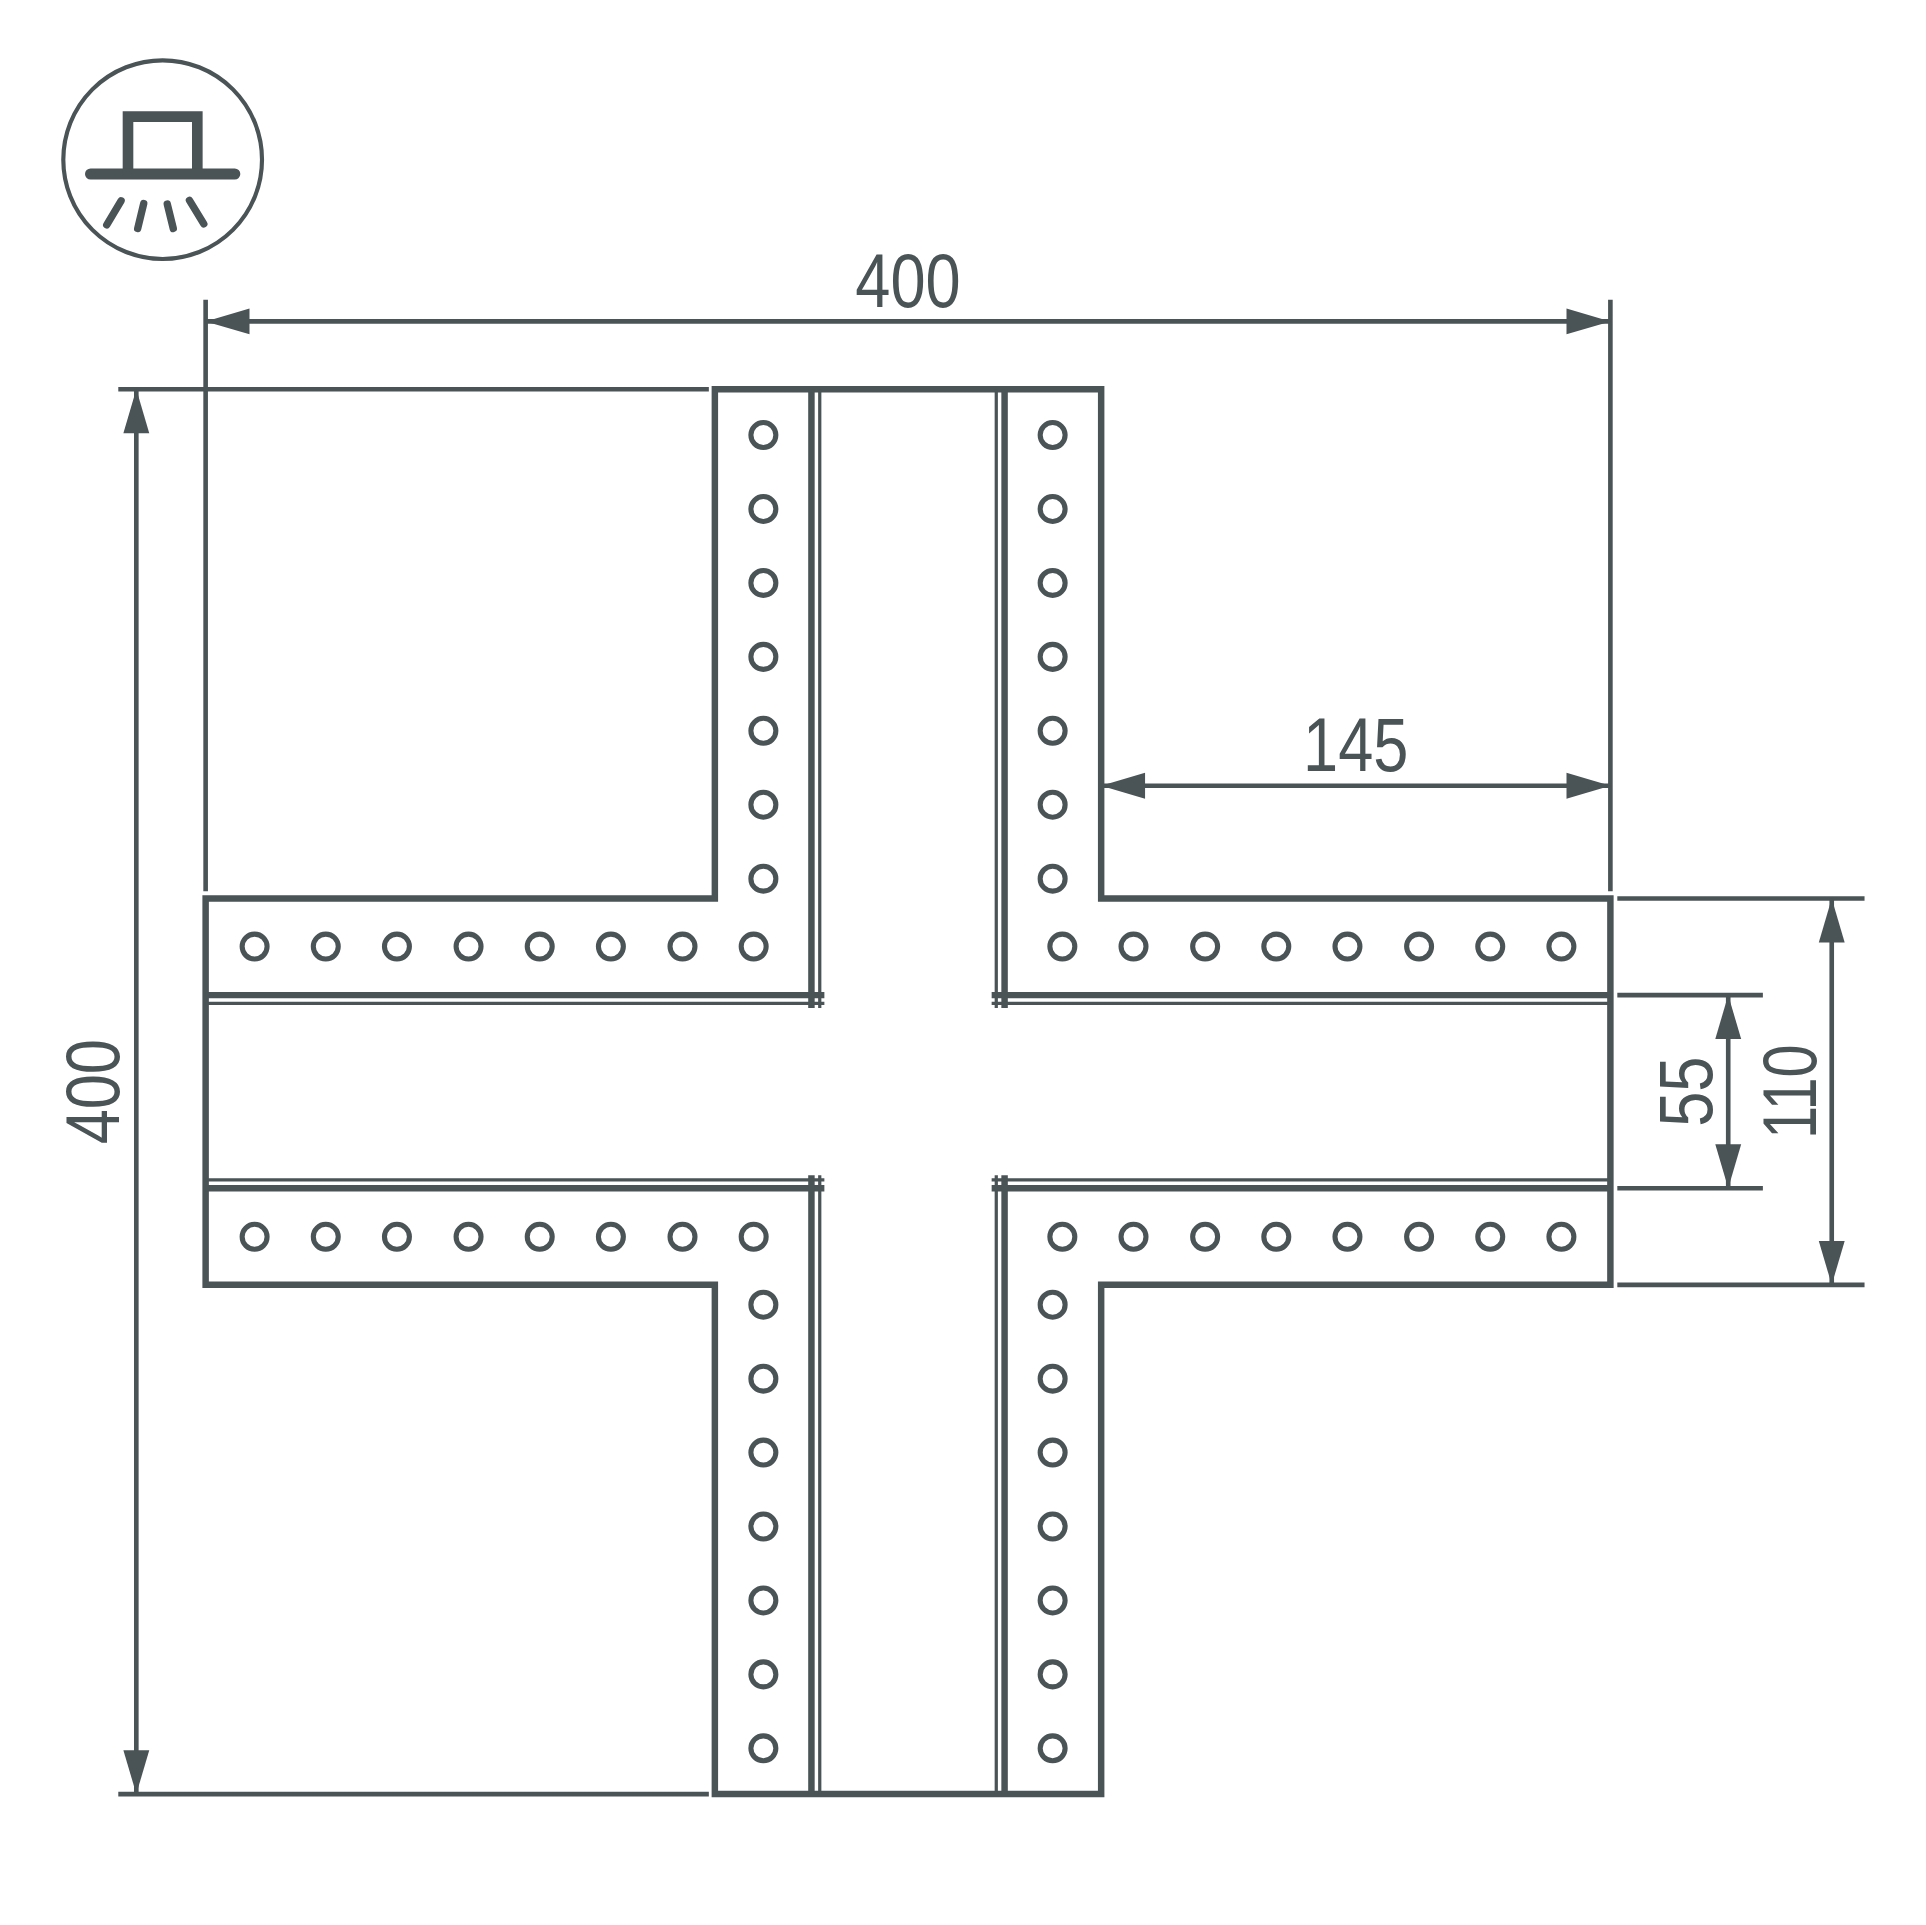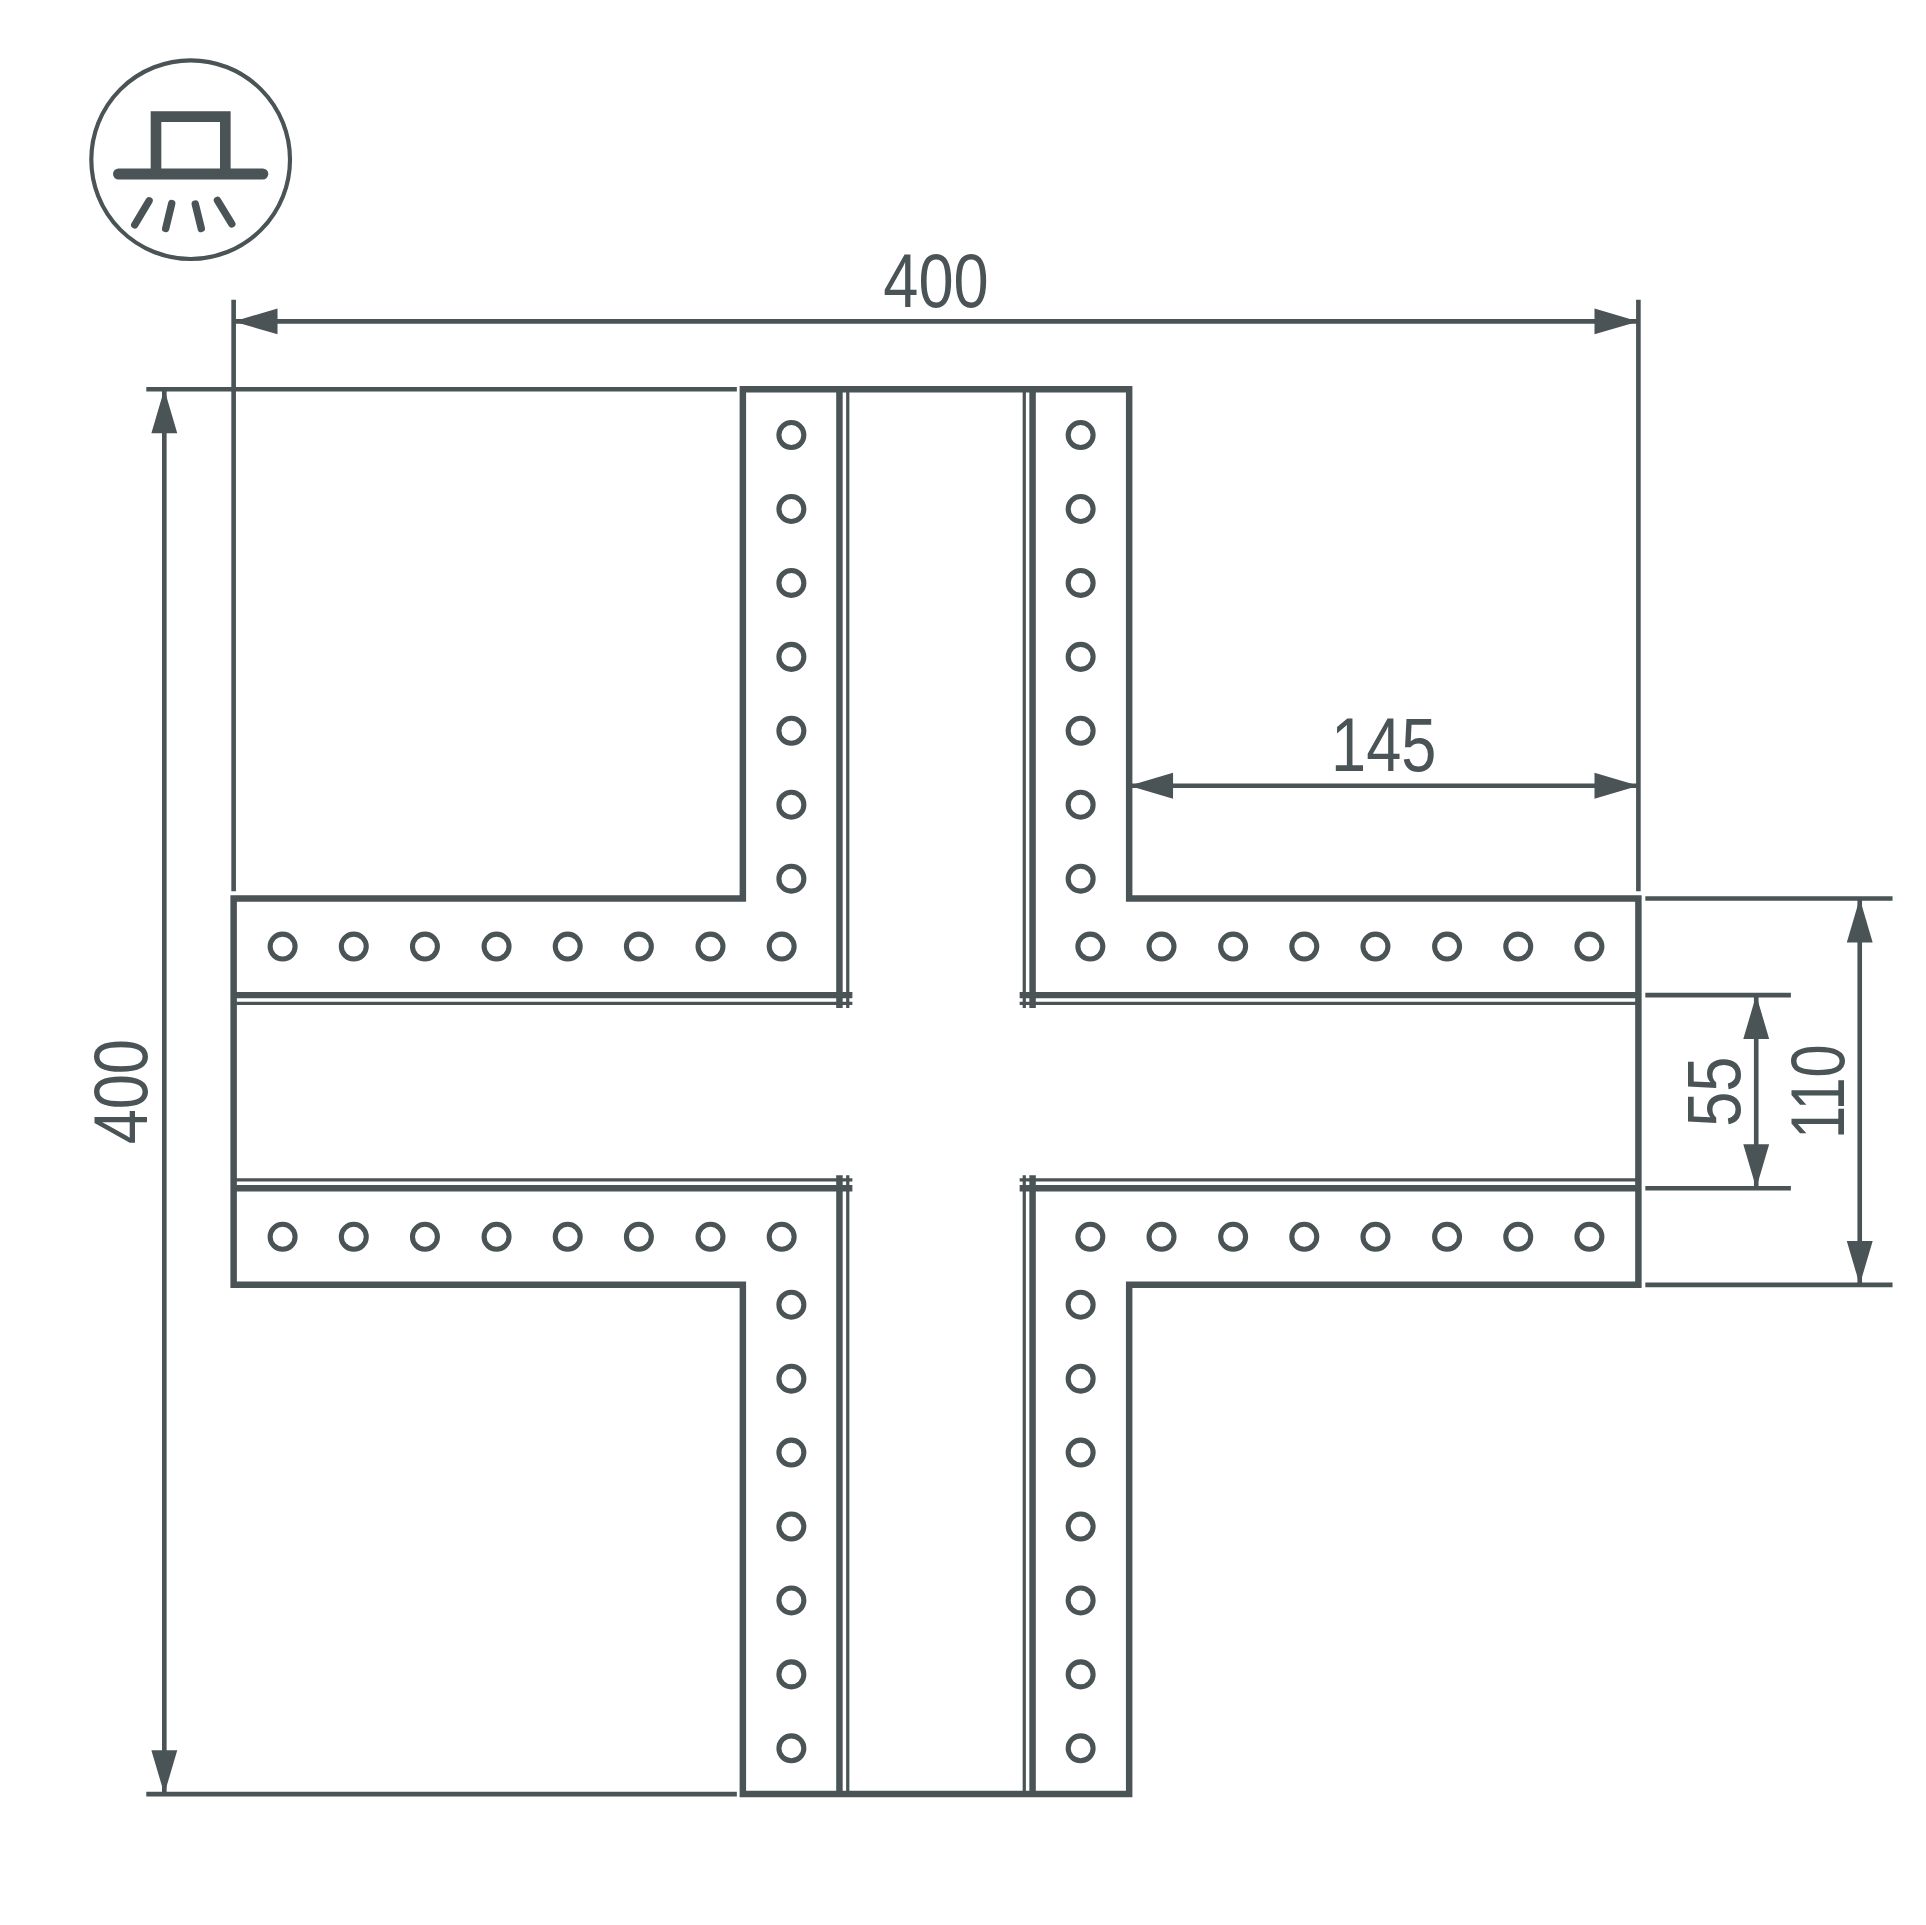--- a/index.html
+++ b/index.html
@@ -1,17 +1,17 @@
 <!DOCTYPE html>
 <html style="--ln: #4a5355; --bg: #ffffff;font-size:7.4px"><head>
 <meta charset="utf-8">
 <style>
   :root { --ln:#4a5355; --bg:#ffffff; }
   html,body { margin:0; padding:0; background:var(--bg); }
-  .stage { width:1616px; height:1926px; background:var(--bg);padding-left:28px; }
+  .stage { width:1616px; height:1926px; background:var(--bg); }
   svg { display:block; }
   .stroke   { fill:none; stroke:var(--ln); stroke-width:14px; }
   .thin     { fill:none; stroke:var(--ln); stroke-width:7px;  }
   .dim      { fill:none; stroke:var(--ln); stroke-width:10px; }
   .hole     { fill:none; stroke:var(--ln); stroke-width:11px; }
   .arrow    { fill:var(--ln); stroke:none; }
   .icon-ln  { fill:none; stroke:var(--ln); stroke-width:23px; }
   .icon-cir { fill:none; stroke:var(--ln); stroke-width:9px;  }
   .icon-base{ fill:none; stroke:var(--ln); stroke-width:24px; stroke-linecap:round; }
   .icon-ray { fill:none; stroke:var(--ln); stroke-width:16px; stroke-linecap:round; }

